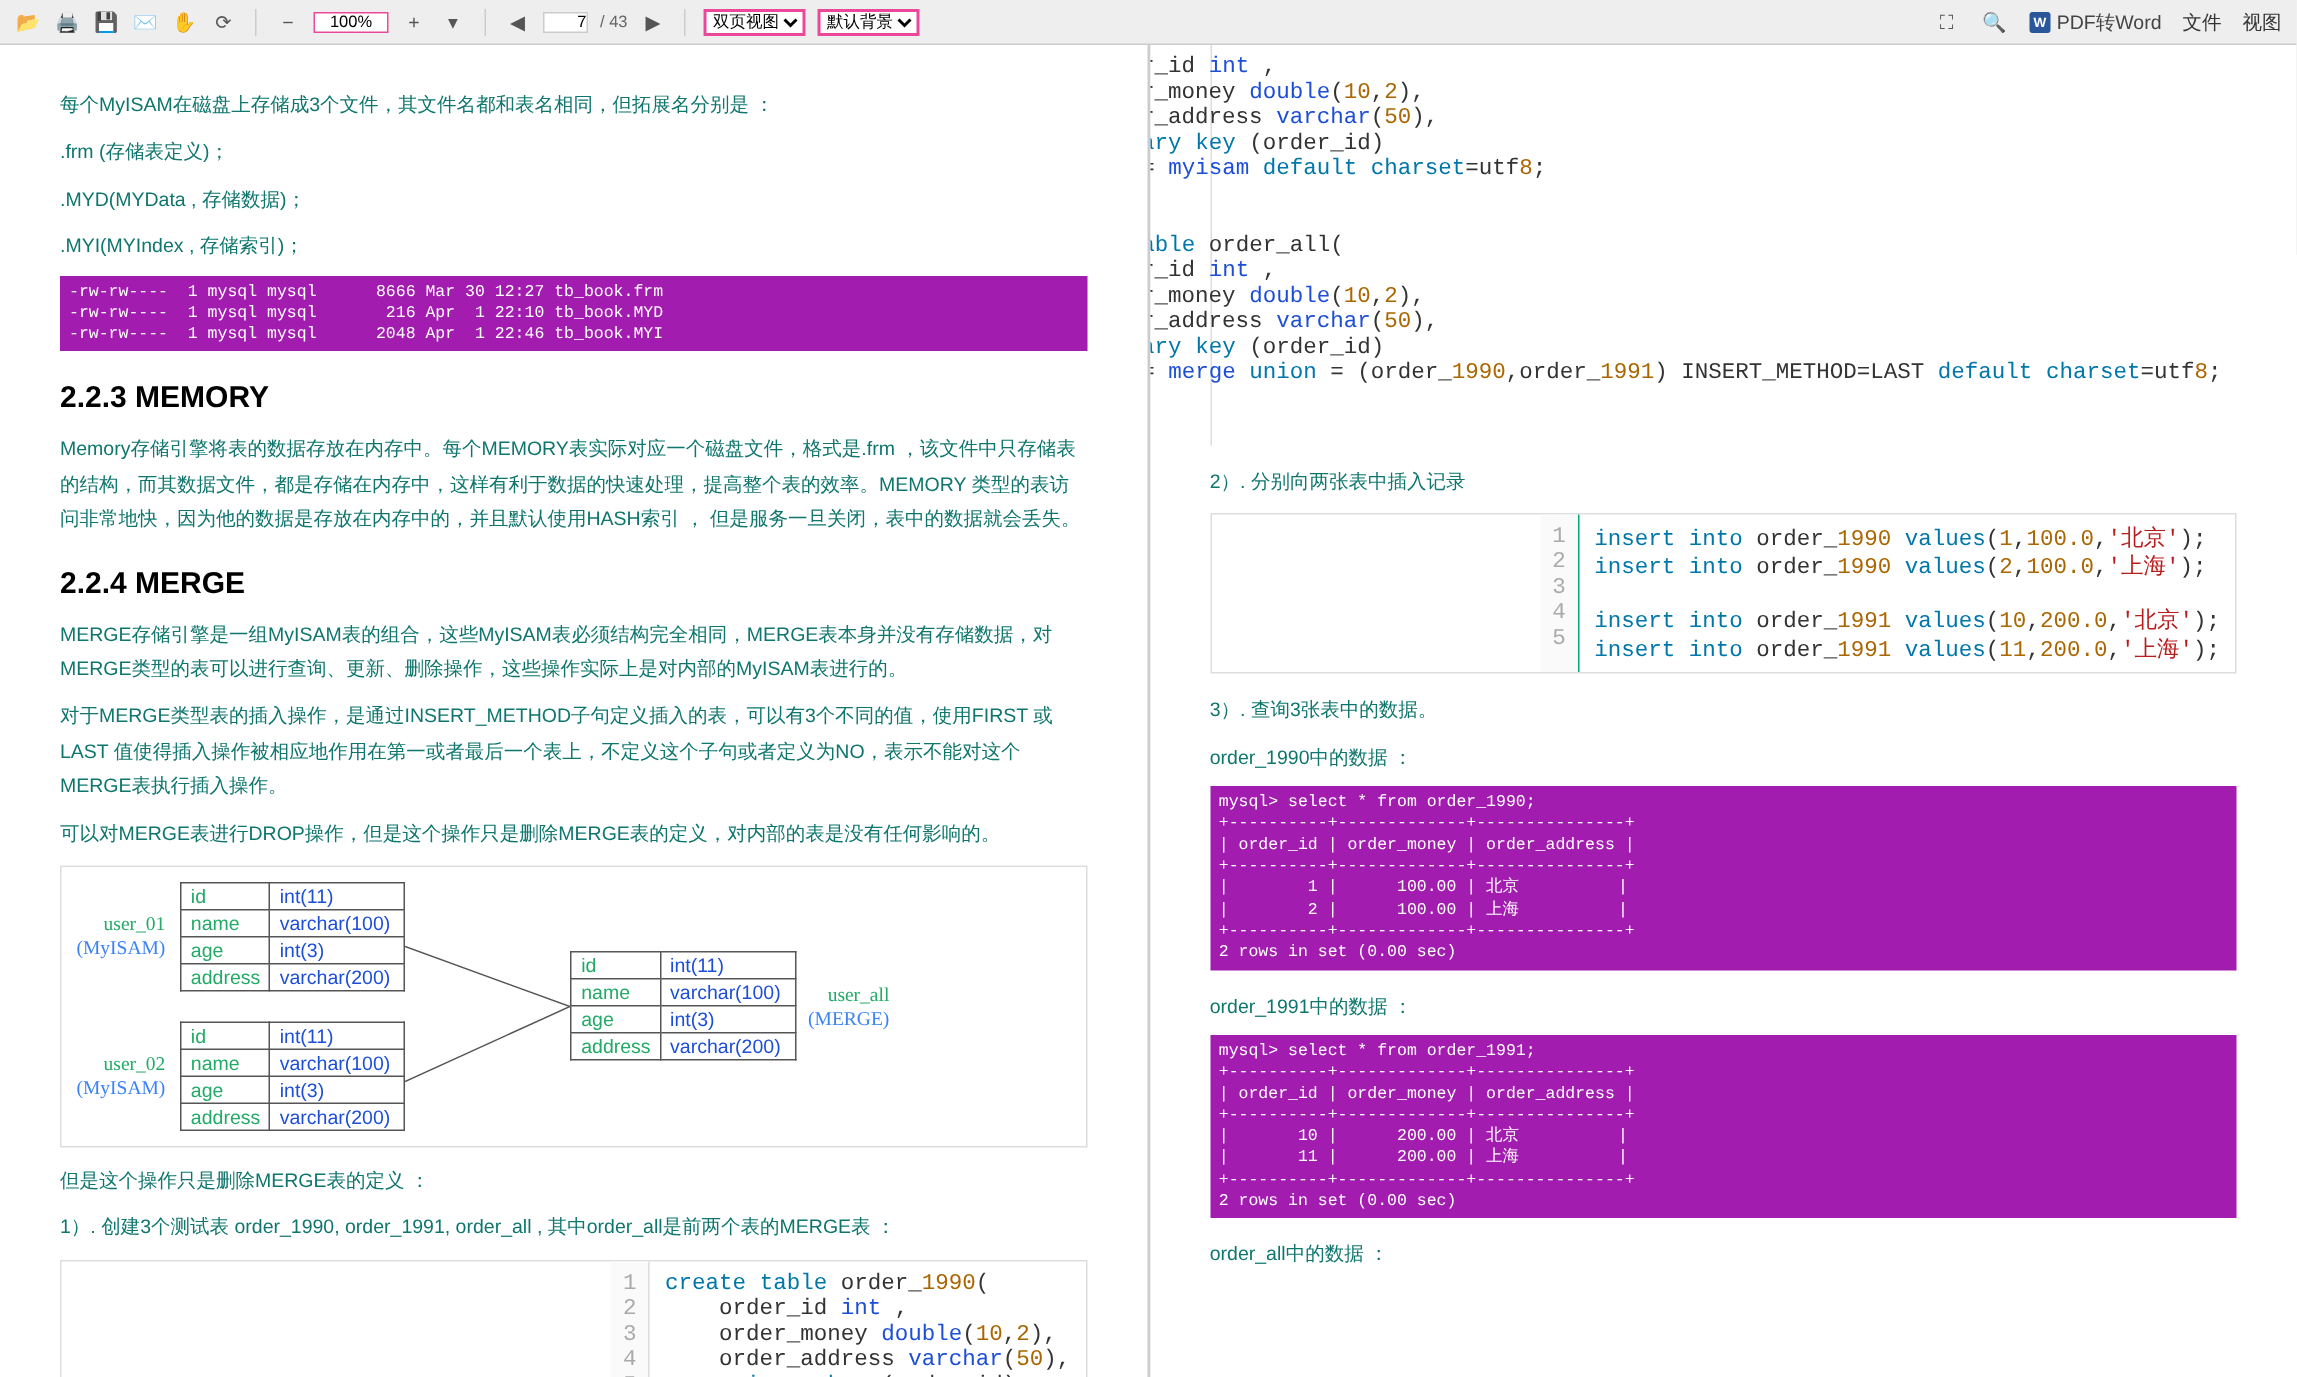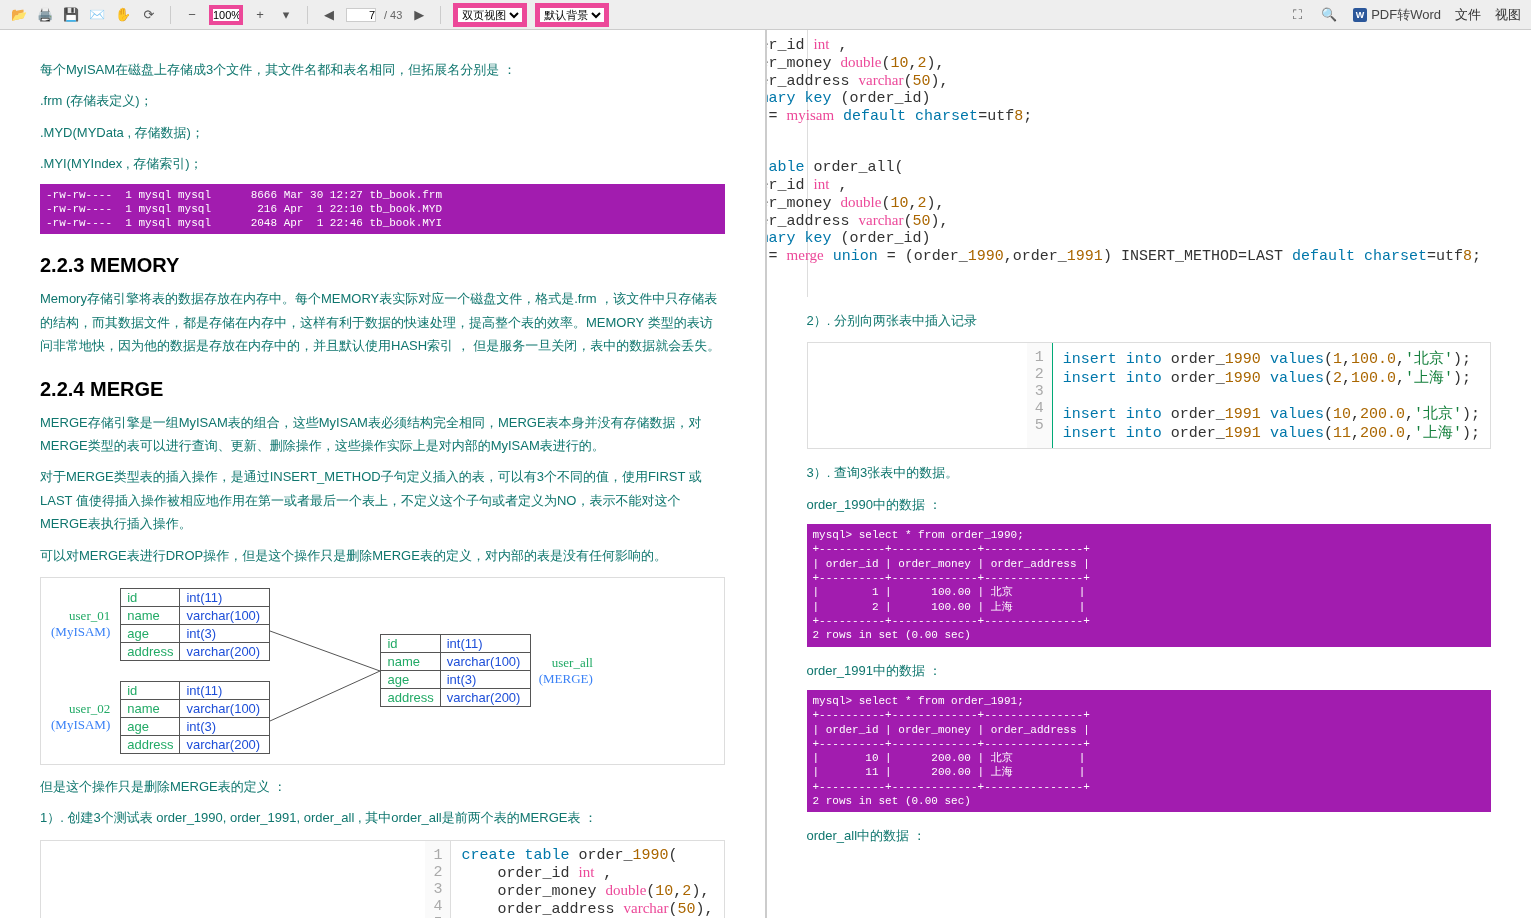--- a/index.html
+++ b/index.html
@@ -1,40 +1,40 @@
 <!DOCTYPE html>
 <html><head>
 <meta charset="utf-8">
 <style>
   * { box-sizing: border-box; margin: 0; padding: 0; }
   body { font-family: Arial, "Microsoft YaHei", sans-serif; font-size: 13px; background: #f0f0f0; color: #333; }
   .toolbar { height: 30px; background: #eee; border-bottom: 1px solid #ccc; display: flex; align-items: center; padding: 0 10px; gap: 8px; }
   .toolbar .ticon { width: 18px; height: 18px; display: inline-flex; align-items: center; justify-content: center; color: #555; cursor: pointer; }
-  .toolbar input.zoom { width: 34px; font-size: 11px; text-align: center; border: 4px solid #ec4899; }
+  .toolbar input.zoom { width: 50px; font-size: 11px; text-align: center; border: 1px solid #ec4899; }
   .toolbar input.page { width: 30px; font-size: 11px; text-align: right; border: 1px solid #ccc; }
   .toolbar .sep { width: 1px; height: 18px; background: #ccc; margin: 0 4px; }
-  .toolbar select { font-size: 11px; border: 5px solid #ec4899; background: #fff; }
+  .toolbar select { font-size: 11px; border: 2px solid #ec4899; background: #fff; }
   .toolbar .right { margin-left: auto; display: flex; gap: 14px; align-items: center; font-size: 13px; }
   .pdfword { color: #444; display: flex; align-items: center; gap: 4px; cursor: pointer; }
   .word-icon { background: #2b579a; color: #fff; font-size: 9px; font-weight: bold; padding: 2px 3px; border-radius: 2px; }
   .pages { display: flex; height: calc(100vh - 30px); }
   .page-col { flex: 1; overflow-y: hidden; padding: 0 10px; background: #fff; }
   .page-col.left { border-right: 2px solid #ccc; }
   .content { padding: 20px 30px; }
   p { line-height: 1.8; margin: 8px 0; color: #0f766e; }
   h3 { font-size: 20px; font-weight: bold; margin: 20px 0 10px 0; color: #000; }
   .terminal { background: #a21caf; color: #fff; font-family: "Courier New", monospace; font-size: 11px; padding: 4px 6px; line-height: 1.3; white-space: pre; overflow-x: auto; }
   .codeblock { border: 1px solid #ddd; margin: 10px 0; display: flex; font-family: "Courier New", monospace; font-size: 15px; background: #fff; justify-content: flex-end; }
   .codeblock .gutter { background: #fafafa; color: #aaa; text-align: right; padding: 6px 8px; border-right: 1px solid #0a7; user-select: none; }
   .codeblock .code { padding: 6px 10px; white-space: pre; }
   .codeblock .gutter.plain { border-right: 1px solid #ddd; }
   .kw { color: #07a; }
-  .type { color: #ec4899; font-family: Liberation Serif, serif; }
+  .type { color: #1d4ed8; }
   .num-lit { color: #a60; }
-  .str { color: #15803d; }
+  .str { color: #b91c1c; }
   .diagram { border: 1px solid #ddd; padding: 10px; margin: 10px 0; }
   .dia-row { display: flex; align-items: center; gap: 10px; }
   .dia-table { border-collapse: collapse; font-family: Liberation Sans, sans-serif; font-size: 13px; }
   .dia-table td { border: 1px solid #555; padding: 1px 6px; }
   .dia-table td.col1 { color: #2a6; width: 48px; }
   .dia-table td.col2 { color: #1d4ed8; width: 90px; }
   .dia-label { font-family: "Times New Roman", serif; font-size: 13px; text-align: right; }
   .dia-label .name { color: #2a6; }
   .dia-label .engine { color: #3b82f6; }
   .mtop { margin-top: 12px; }

